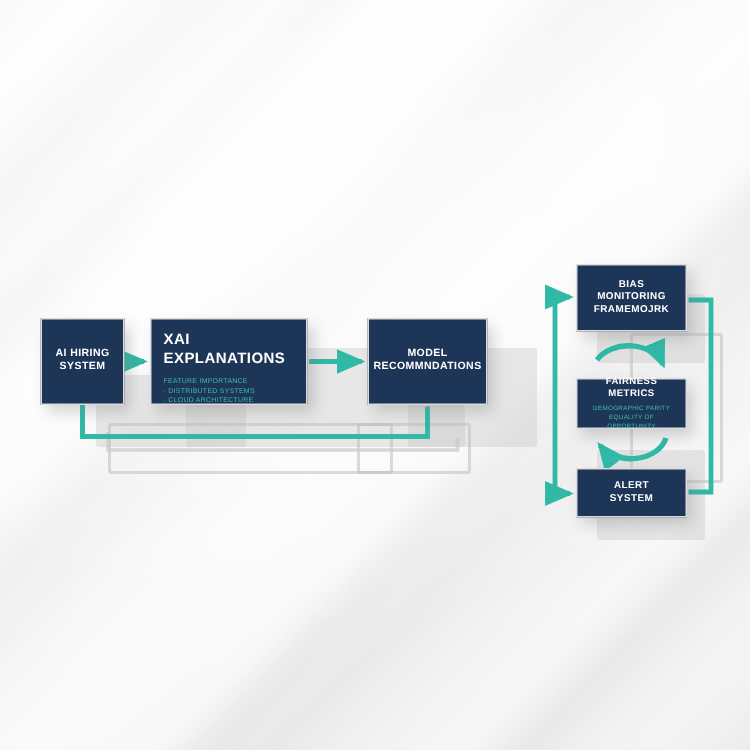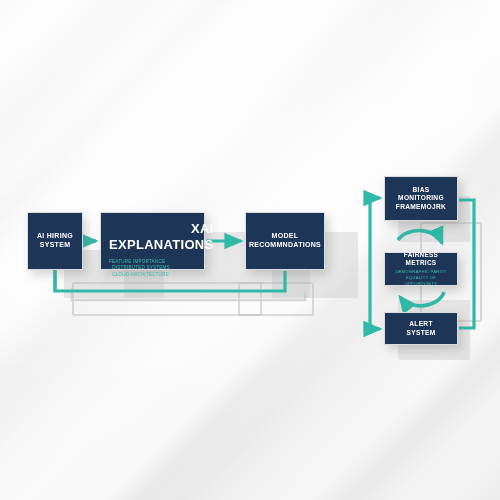--- a/index.html
+++ b/index.html
@@ -122,21 +122,21 @@
   .node .sub .lead { display: block; }
   .node .sub .item { display: block; }
 
   
   #node-ai-hiring   { left: 27px;  top: 212px; width: 56px;  height: 58px; }
   #node-ai-hiring .title { font-size: 7px; }
 
   #node-xai         { left: 100px; top: 212px; width: 105px; height: 58px;
                       align-items: flex-start; justify-content: flex-start;
                       padding: 8px 0 0 8px; text-align: left; }
-  #node-xai .title  { font-size: 13px; text-align: right; }
+  #node-xai .title  { font-size: 10px; }
   #node-xai .sub    { font-size: 4.6px; text-align: left; margin-top: 5px; }
 
   #node-model       { left: 245px; top: 212px; width: 80px;  height: 58px; }
   #node-model .title{ font-size: 7px; }
 
   #node-bias        { left: 384px; top: 176px; width: 74px;  height: 45px; }
   #node-bias .title { font-size: 6.6px; }
 
   #node-fairness    { left: 384px; top: 252px; width: 74px;  height: 34px; }
   #node-fairness .title { font-size: 6.4px; }

